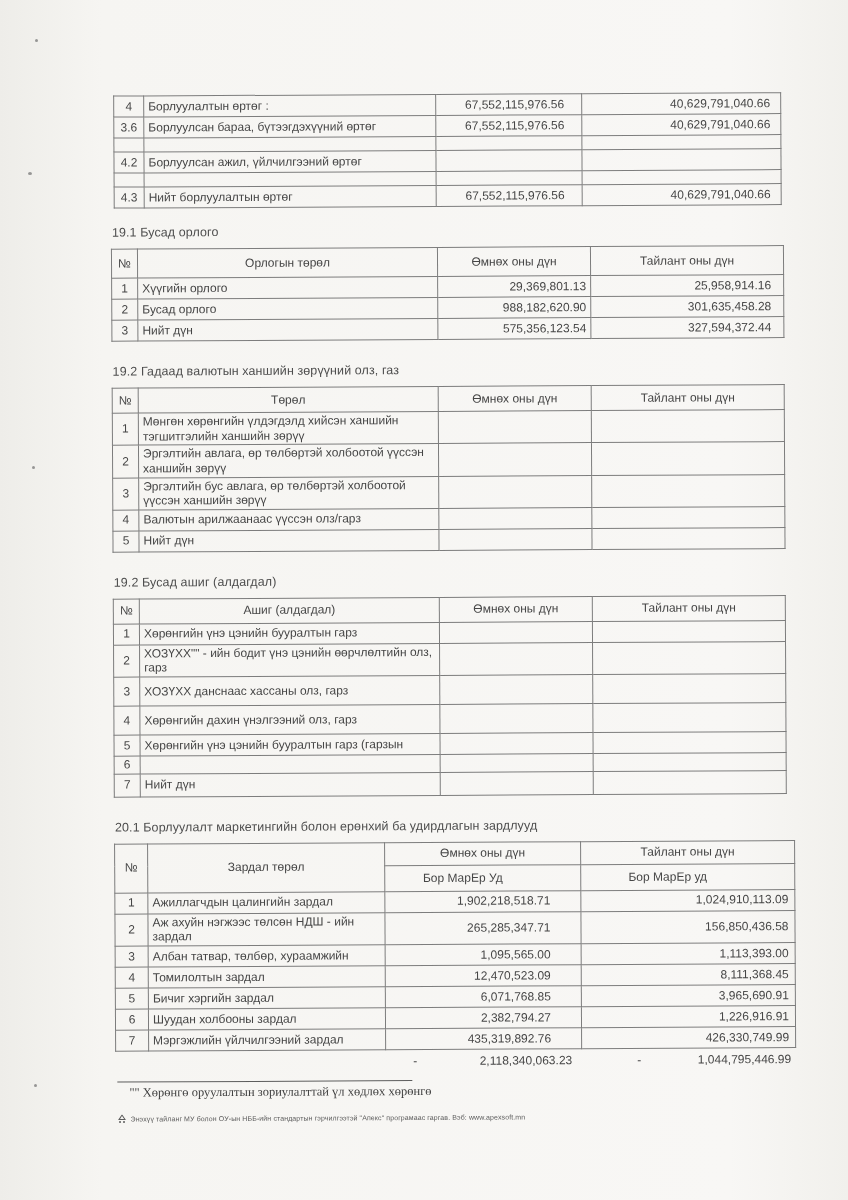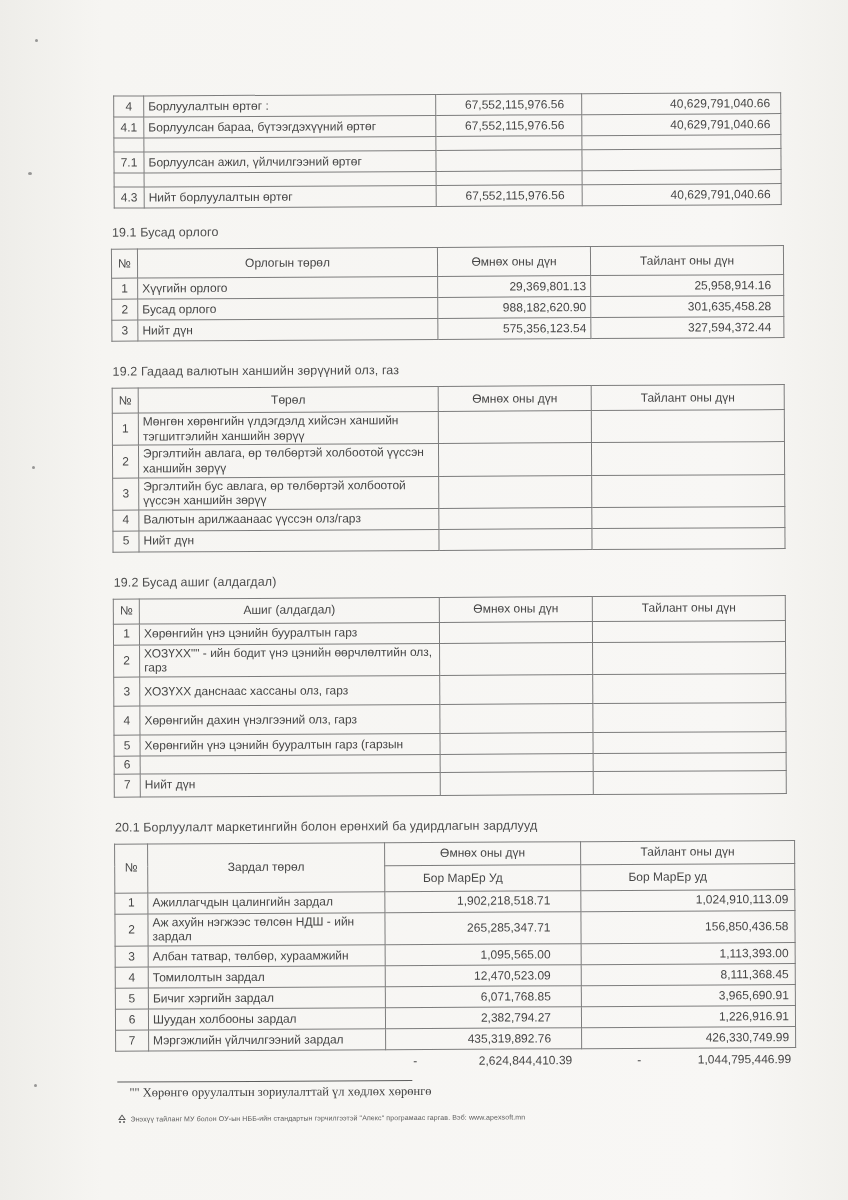--- a/index.html
+++ b/index.html
@@ -123,33 +123,33 @@
           <col>
         </colgroup>
       <tbody>
           <tr>
             <td class="no">4</td>
             <td class="label">Борлуулалтын өртөг :</td>
             <td class="num prev">67,552,115,976.56</td>
             <td class="num curr">40,629,791,040.66</td>
           </tr>
           <tr>
-            <td class="no">4.1</td>
+            <td class="no">3.6</td>
             <td class="label">Борлуулсан бараа, бүтээгдэхүүний өртөг</td>
             <td class="num prev">67,552,115,976.56</td>
             <td class="num curr">40,629,791,040.66</td>
           </tr>
           <tr class="spacer">
             <td class="no"></td>
             <td class="label"></td>
             <td class="num prev"></td>
             <td class="num curr"></td>
           </tr>
           <tr>
-            <td class="no">7.1</td>
+            <td class="no">4.2</td>
             <td class="label">Борлуулсан ажил, үйлчилгээний өртөг</td>
             <td class="num prev"></td>
             <td class="num curr"></td>
           </tr>
           <tr class="spacer">
             <td class="no"></td>
             <td class="label"></td>
             <td class="num prev"></td>
             <td class="num curr"></td>
           </tr>
@@ -390,21 +390,21 @@
           <tr>
             <td class="no">7</td>
             <td class="label">Мэргэжлийн үйлчилгээний зардал</td>
             <td class="num prev">435,319,892.76</td>
             <td class="num curr">426,330,749.99</td>
           </tr>
         </tbody>
     </table>
     <div class="totals">
       <span class="td1">-</span>
-      <span class="tn1">2,624,844,410.39</span>
+      <span class="tn1">2,118,340,063.23</span>
       <span class="td2">-</span>
       <span class="tn2">1,044,795,446.99</span>
     </div>
   </section>
 
   <div class="footnote-rule"></div>
   <p class="footnote">"" Хөрөнгө оруулалтын зориулалттай үл хөдлөх хөрөнгө</p>
 
   <div class="footer">
     <span class="logo">

